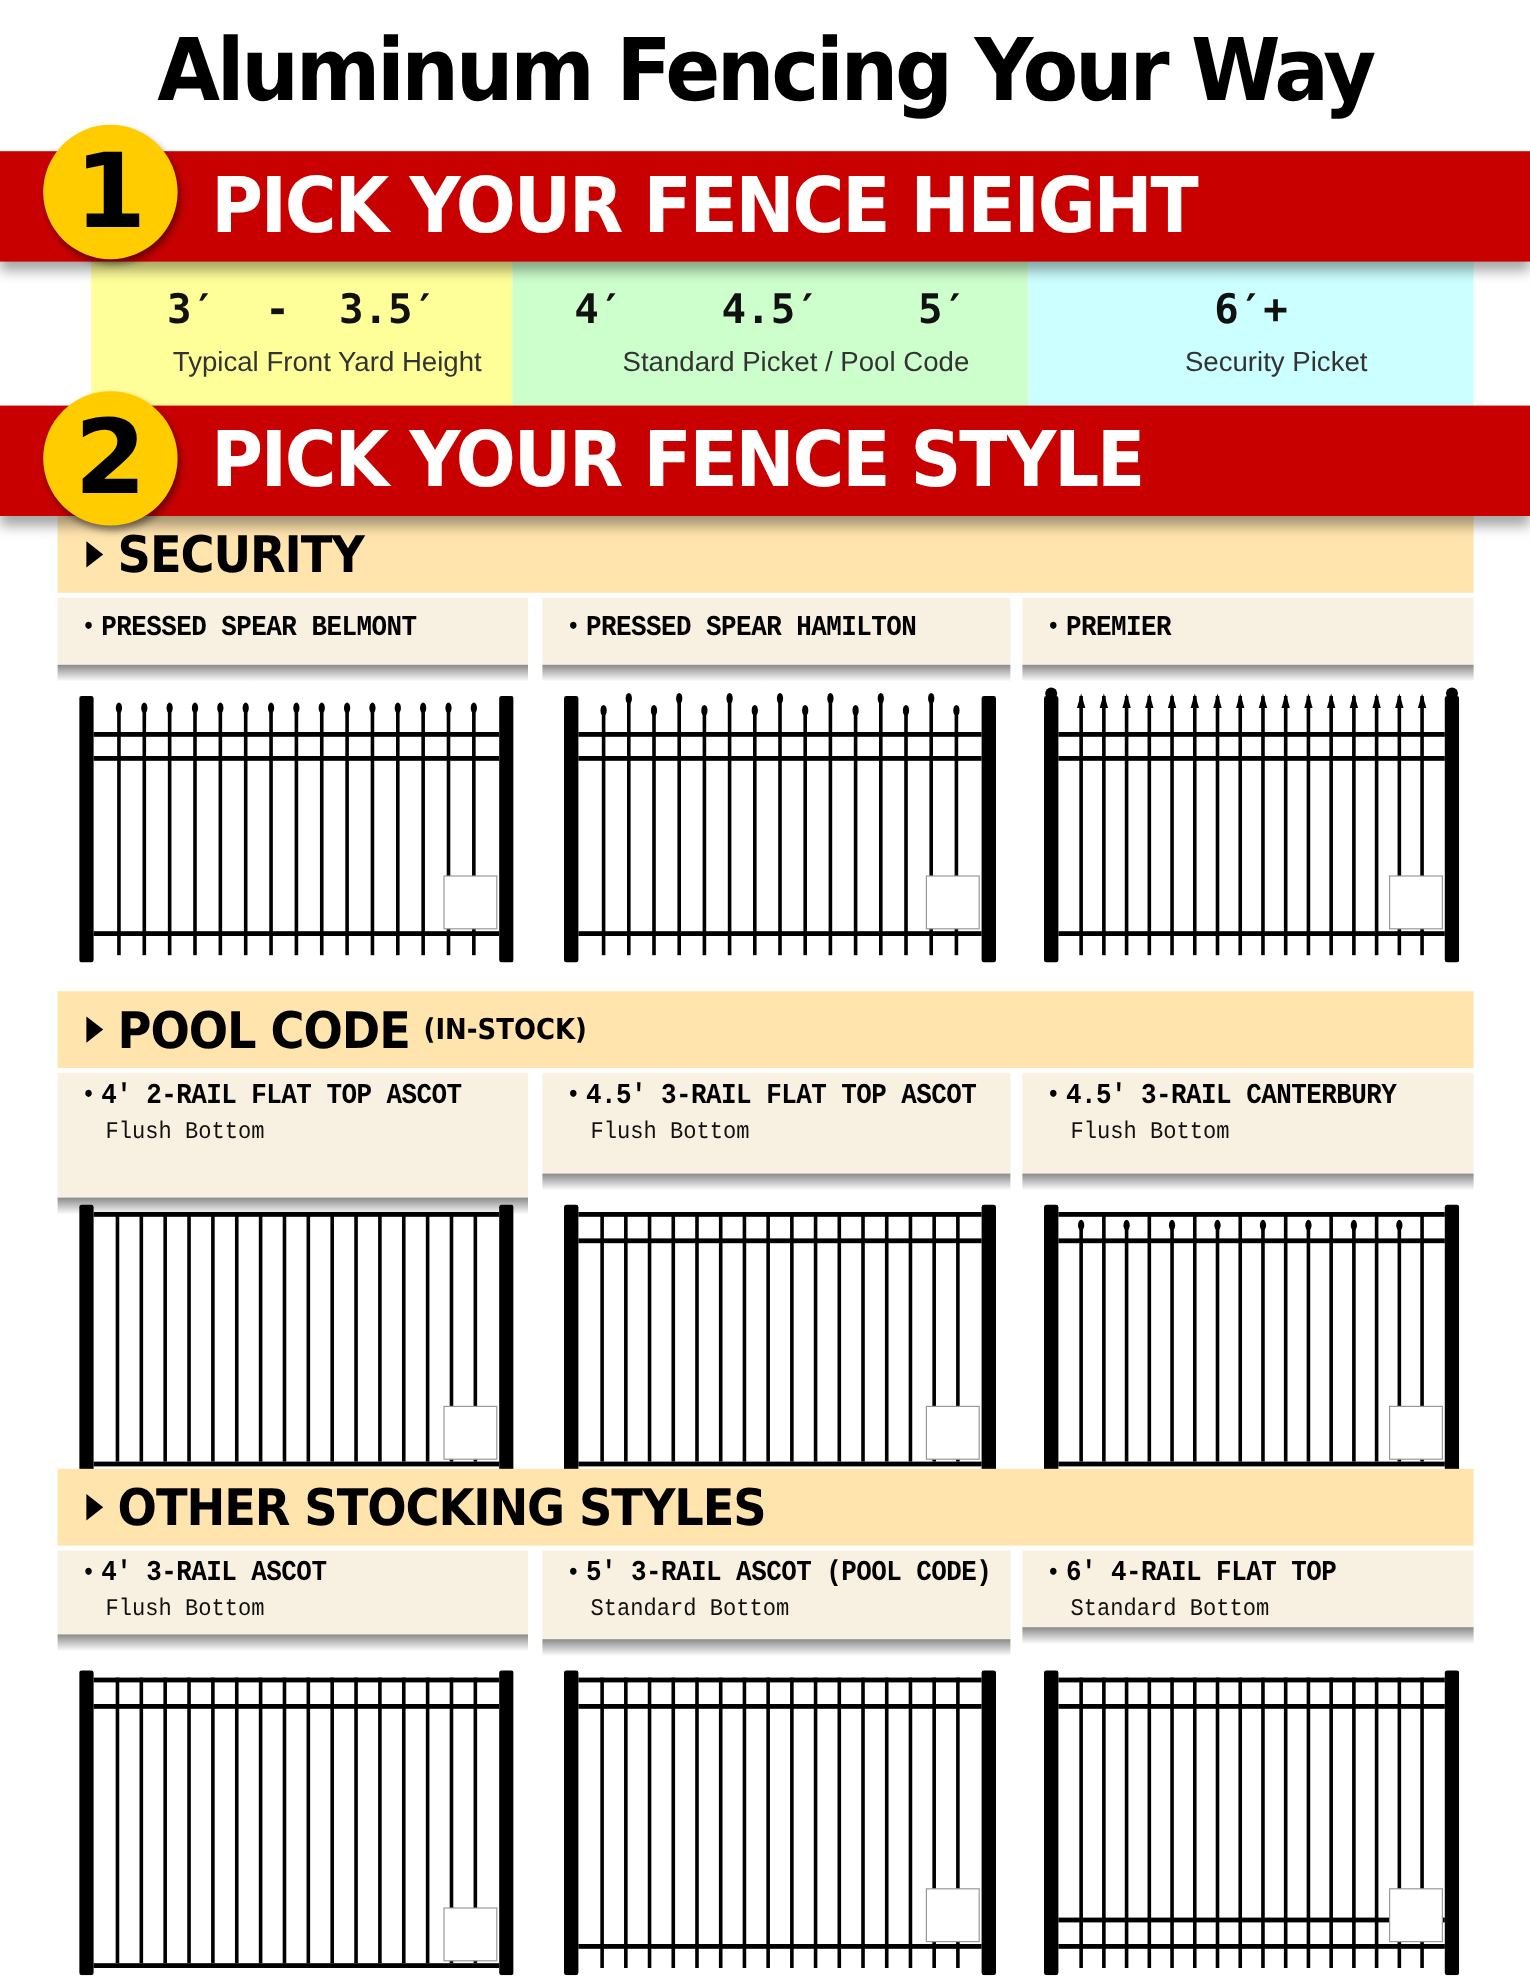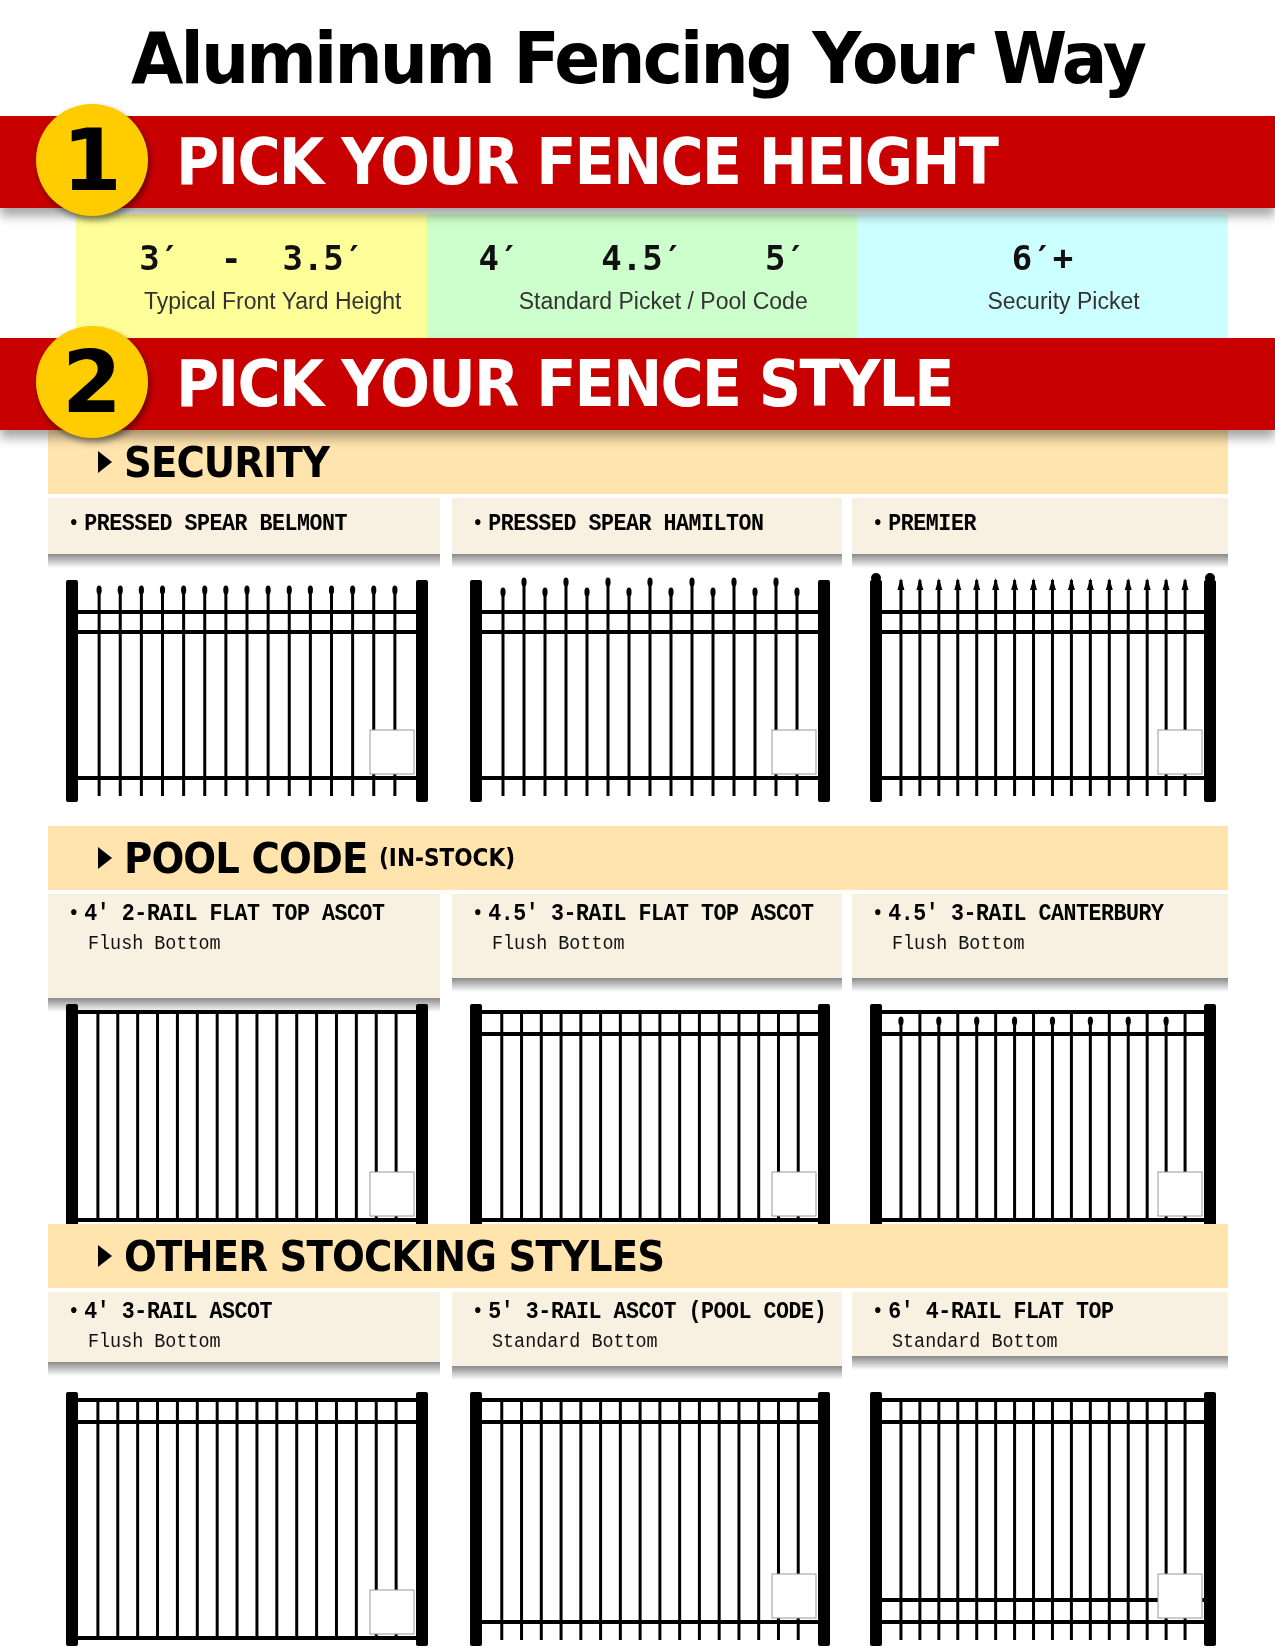--- a/index.html
+++ b/index.html
@@ -45,21 +45,20 @@
   .hcell .desc {
     position: absolute; top: 74px; left: 0; right: 0;
     font-family: "Liberation Sans", sans-serif; font-size: 23px; color: #333; margin-left: 42px;
   }
 
   .cat-head {
     position: absolute; left: 48px; width: 1180px; height: 64px;
     background: #ffe4ae;
     display: flex; align-items: center;
     z-index: 1;
-    padding-left: 26px;
   }
   .cat-arrow {
     width: 0; height: 0; margin-left: 24px; margin-right: 12px;
     border-top: 11px solid transparent; border-bottom: 11px solid transparent;
     border-left: 14px solid #000;
   }
   .cat-label {
     font-weight: bold; font-size: 42px; letter-spacing: -1px; color: #000;
     transform: scaleX(0.92); transform-origin: left center; white-space: nowrap;
   }
@@ -90,21 +89,21 @@
     position: absolute; left: 40px; font-size: 20px; color: #111; white-space: nowrap;
     transform: scaleX(0.92); transform-origin: left center;
   }
   .fence { position: absolute; left: 18px; }
 </style>
 </head>
 <body>
 
 <div class="title">Aluminum Fencing Your Way</div>
 
-<div class="banner" style="top:116px;">
+<div class="banner" style="top:126px;">
   <div class="banner-text">PICK YOUR FENCE HEIGHT</div>
 </div>
 <div class="step-circle" style="top:104px;">1</div>
 
 <div class="heights">
   <div class="hcell" style="width:360px;background:#ffff99;">
     <div class="vals">3′  -  3.5′</div>
     <div class="desc">Typical Front Yard Height</div>
   </div>
   <div class="hcell" style="width:440px;background:#ccffcc;">

